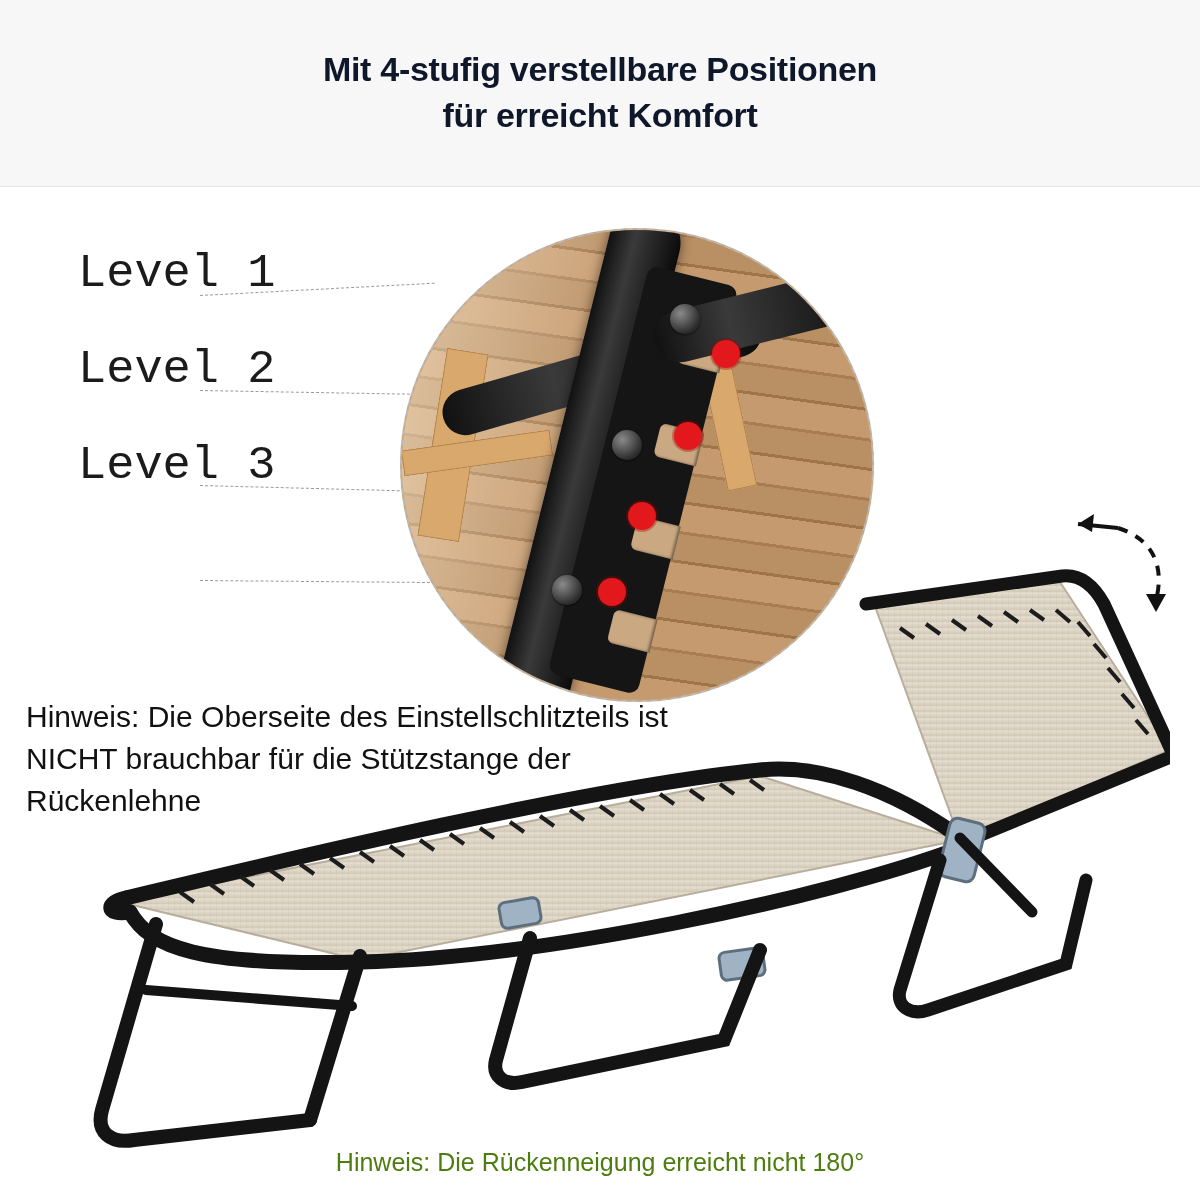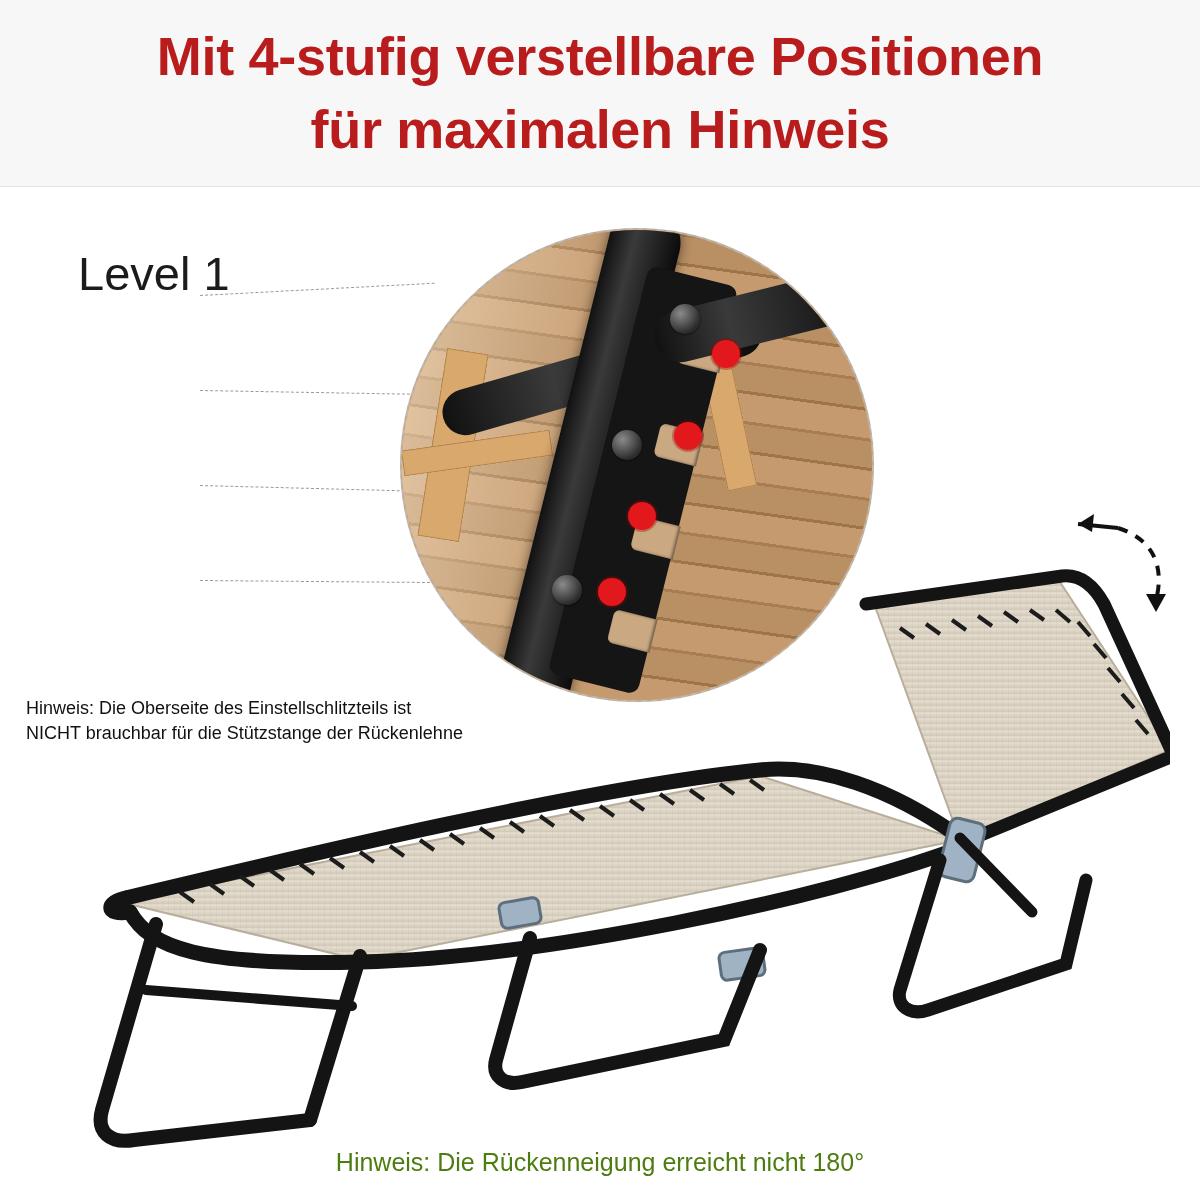--- a/index.html
+++ b/index.html
@@ -22,43 +22,43 @@
     width: 1200px;
     height: 186px;
     background: #f7f7f7;
     border-bottom: 1px solid #e3e3e3;
     display: flex;
     flex-direction: column;
     align-items: center;
     justify-content: center;
   }
   .header-line {
-    color: #b91c1c;
-    font-size: 54px;
+    color: #0f172a;
+    font-size: 34px;
     font-weight: bold;
     line-height: 1.35;
     text-align: right;
     letter-spacing: -0.3px;
   }
 
   
   .levels {
     position: absolute;
     left: 78px;
     top: 250px;
     width: 260px;
   }
   .level-item {
     position: relative;
     height: 96px;
   }
   .level-label {
     font-size: 47px;
     color: #1b1b1b;
-    font-family: Liberation Sans, sans-serif;
+    font-family: Liberation Mono, monospace;
     line-height: 1;
     white-space: nowrap;
   }
   
   .leader {
     position: absolute;
     border-top: 1px dashed #9a9a9a;
     height: 0;
   }
   .leader.l1 { left: 200px; top: 295px; width: 235px; transform: rotate(-3deg); transform-origin: left center;}
@@ -175,21 +175,21 @@
   .reddot.r2 { left: 272px; top: 192px; }
   .reddot.r3 { left: 226px; top: 272px; }
   .reddot.r4 { left: 196px; top: 348px; }
 
   
   .note-top {
     position: absolute;
     left: 26px;
     top: 696px;
     width: 700px;
-    font-size: 18px;
+    font-size: 30px;
     color: #111;
     line-height: 1.4;
   }
   .note-bottom {
     position: absolute;
     left: 0;
     top: 1148px;
     width: 1200px;
     text-align: center;
     font-size: 25px;
@@ -212,26 +212,32 @@
     top: 520px;
     width: 1110px;
     height: 630px;
   }
 </style>
 </head>
 <body>
 
 <div class="header">
   <div class="header-line">Mit 4-stufig verstellbare Positionen</div>
-  <div class="header-line">für maximalen Hinweis</div>
+  <div class="header-line">für erreicht Komfort</div>
 </div>
 
 <div class="levels">
   <div class="level-item">
     <div class="level-label">Level 1</div>
+  </div>
+  <div class="level-item">
+    <div class="level-label">Level 2</div>
+  </div>
+  <div class="level-item">
+    <div class="level-label">Level 3</div>
   </div>
 </div>
 
 <div class="leader l1"></div>
 <div class="leader l2"></div>
 <div class="leader l3"></div>
 <div class="leader l4"></div>
 
 <div class="detail-circle">
   <div class="deck"></div>

